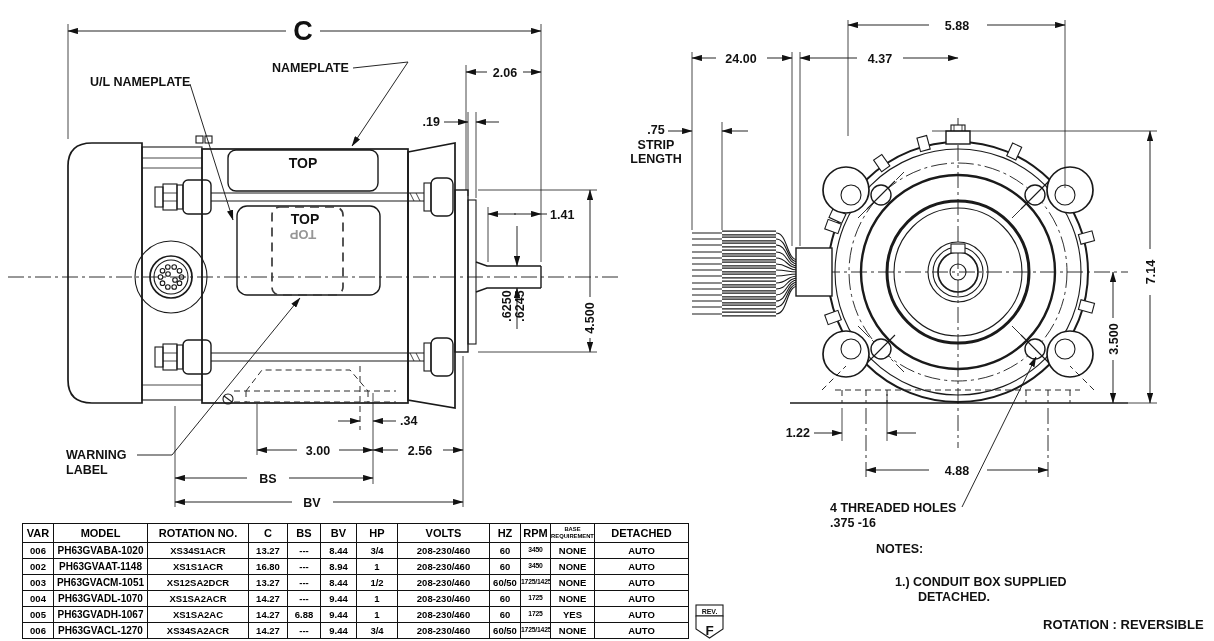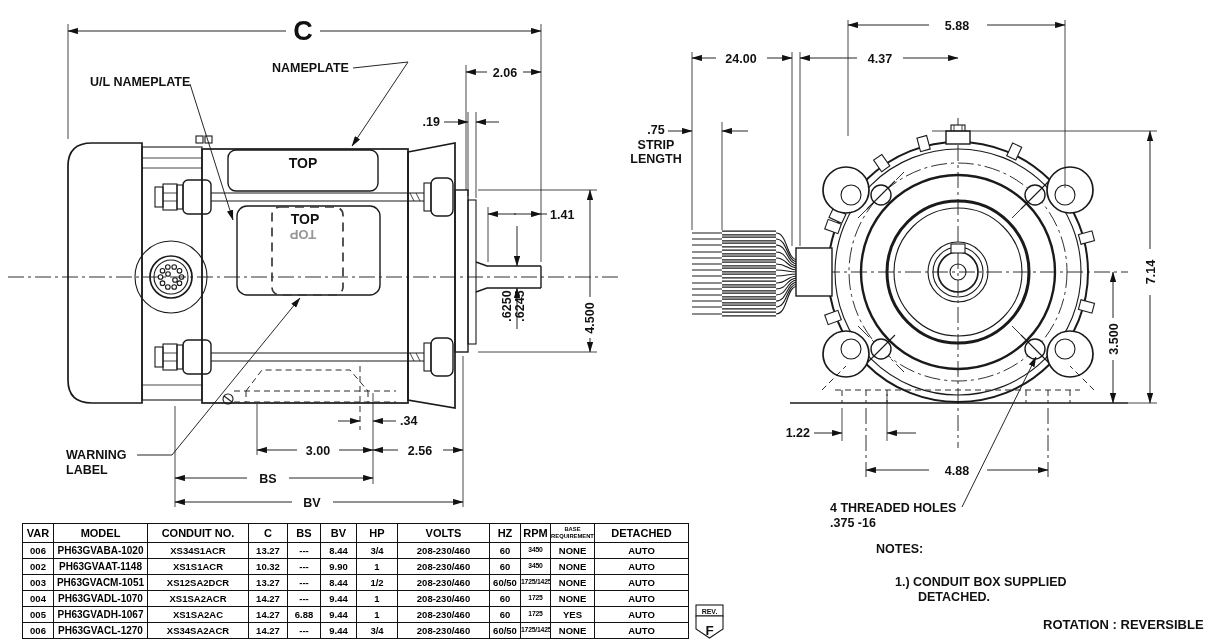--- a/index.html
+++ b/index.html
@@ -334,21 +334,21 @@
         <col class="c8">
         <col class="c9">
         <col class="c10">
         <col class="c11">
         <col class="c12">
   </colgroup>
   <thead>
     <tr>
           <th>VAR</th>
           <th>MODEL</th>
-          <th>CONDUIT NO.</th>
+          <th>ROTATION NO.</th>
           <th>C</th>
           <th>BS</th>
           <th>BV</th>
           <th>HP</th>
           <th>VOLTS</th>
           <th>HZ</th>
           <th>RPM</th>
           <th>BASE REQUIREMENT</th>
           <th>DETACHED</th>
         </tr>
@@ -365,23 +365,23 @@
           <td>208-230/460</td>
           <td>60</td>
           <td>3450</td>
           <td>NONE</td>
           <td>AUTO</td>
         </tr>
         <tr>
           <td>002</td>
           <td>PH63GVAAT-1148</td>
           <td>XS1S1ACR</td>
-          <td>10.32</td>
+          <td>16.80</td>
           <td>---</td>
-          <td>9.90</td>
+          <td>8.94</td>
           <td>1</td>
           <td>208-230/460</td>
           <td>60</td>
           <td>3450</td>
           <td>NONE</td>
           <td>AUTO</td>
         </tr>
         <tr>
           <td>003</td>
           <td>PH63GVACM-1051</td>

